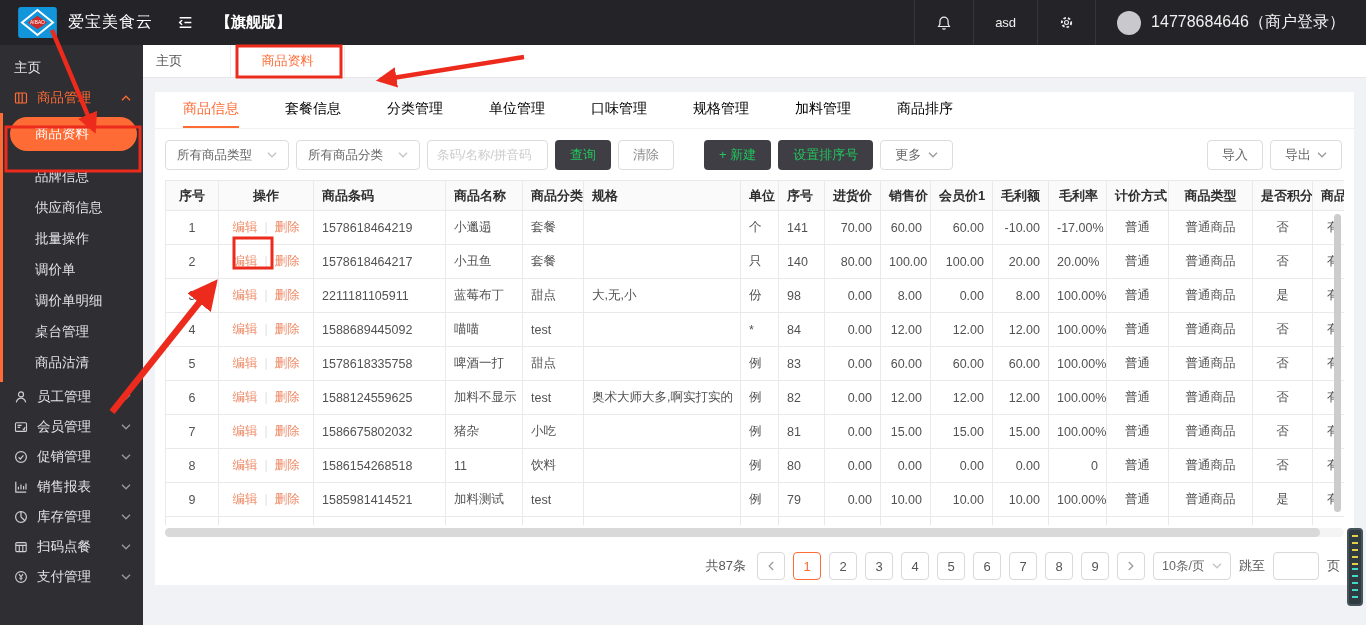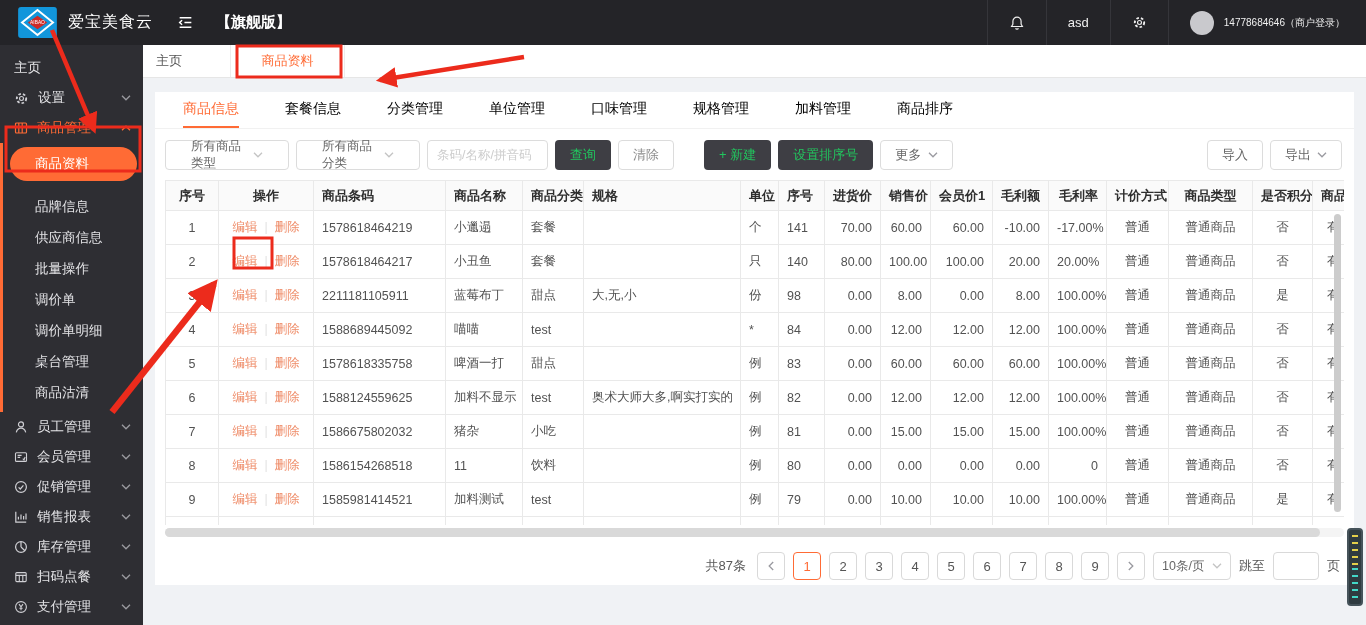--- a/index.html
+++ b/index.html
@@ -9,21 +9,21 @@
 
   
   .topbar{position:absolute;left:0;top:0;width:1366px;height:45px;background:#242428;display:flex;align-items:center;color:#fff;z-index:5}
   .logo{width:39px;height:31px;margin-left:18px;flex:0 0 auto}
   .app-title{font-size:16px;margin-left:11px;letter-spacing:1px}
   .fold{margin-left:24px;display:flex;color:#fff;cursor:pointer}
   .version{font-size:15px;font-weight:bold;margin-left:22px}
   .top-right{margin-left:auto;display:flex;height:100%}
   .top-cell{height:100%;display:flex;align-items:center;padding:0 21px;border-left:1px solid #35353a;color:#f0f0f0;font-size:13px;cursor:pointer}
   .avatar{width:24px;height:24px;border-radius:50%;background:#c9c9cd;margin-right:10px}
-  .acct{font-size:10px}
+  .acct{font-size:16px}
 
   
   .sidebar{position:absolute;left:0;top:45px;width:143px;height:580px;background:#2e2e33;padding-top:8px;color:#e3e3e6;overflow:hidden}
   .side-item{height:30px;display:flex;align-items:center;padding:0 12px 0 14px;font-size:13.5px;cursor:pointer}
   .side-item .lbl{margin-left:9px}
   .side-item.no-icon .lbl{margin-left:0}
   .side-item.accent{color:var(--accent)}
   .icn{display:flex;align-items:center;color:#cfcfd4}
   .side-item.accent .icn{color:var(--accent)}
   .chev{display:flex;align-items:center;color:#9a9aa0}
@@ -39,21 +39,21 @@
   .tab.active{color:var(--accent);min-width:114px;justify-content:center}
 
   
   .card{position:absolute;left:155px;top:92px;width:1199px;height:493px;background:#fff}
   .subtabs{display:flex;gap:46px;align-items:center;height:37px;padding-left:28px;border-bottom:1px solid #f1f1f1}
   .subtab{font-size:14px;color:#000000;height:100%;display:flex;align-items:center;border-bottom:2px solid transparent;cursor:pointer}
   .subtab.active{color:var(--accent);border-bottom-color:var(--accent)}
 
   
   .filters{display:flex;align-items:center;padding:11px 12px 10px 10px;gap:7px}
-  .sel{width:124px;height:30px;border:1px solid #dcdcdc;border-radius:4px;background:#fff;display:flex;align-items:center;padding:0 25px;font-size:12.5px;color:#666;cursor:pointer}
+  .sel{width:124px;height:30px;border:1px solid #dcdcdc;border-radius:4px;background:#fff;display:flex;align-items:center;padding:0 11px;font-size:12.5px;color:#666;cursor:pointer}
   .sel .chev{margin-left:auto;color:#c4c4c4}
   .inp{width:121px;height:30px;border:1px solid #dcdcdc;border-radius:4px;padding:0 9px;font-size:12.5px;color:#333;outline:none}
   .inp::placeholder{color:#ccc}
   .btn{height:30px;border-radius:4px;border:1px solid transparent;display:flex;align-items:center;justify-content:center;font-size:13px;padding:0 14px;cursor:pointer;white-space:nowrap}
   .btn.dark{background:#3e3e44;color:#22c55e}
   .btn.light{background:#fff;border-color:#dcdcdc;color:#8a8a8a}
   .btn.new{margin-left:23px}
   .btn.more{color:#666;gap:7px}
   .btn.io{color:#666}
   .btn.io.exp{gap:6px}
@@ -150,36 +150,20 @@
         <span class="avatar"></span>
         <span class="acct">14778684646（商户登录）</span>
       </div>
     </div>
   </div>
 
   <div class="sidebar" id="sb">
       <div class="side-item no-icon">
         <span class="lbl">主页</span>
       </div>
-      <div class="side-item">
-        <span class="icn">
-          <svg viewBox="0 0 16 16" width="15" height="15">
-            <g fill="none" stroke="currentColor">
-              <circle cx="8" cy="8" r="2.1" stroke-width="1.2"></circle>
-              <circle cx="8" cy="8" r="5" stroke-width="2" stroke-dasharray="2.7 2.2"></circle>
-            </g>
-          </svg>
-        </span>
-        <span class="lbl">设置</span>
-        <span class="chev">
-          <svg viewBox="0 0 10 6" width="10" height="6">
-            <path d="M1 .8l4 4 4-4" fill="none" stroke="currentColor" stroke-width="1.3"></path>
-          </svg>
-        </span>
-      </div>
       <div class="side-item accent">
         <span class="icn">
           <svg viewBox="0 0 14 14" width="14" height="14">
             <g fill="none" stroke="currentColor" stroke-width="1.2">
               <rect x="1.5" y="2" width="11" height="10" rx="1"></rect>
               <path d="M4.8 2v10M8.2 2v10"></path>
             </g>
           </svg>
         </span>
         <span class="lbl">商品管理</span>

